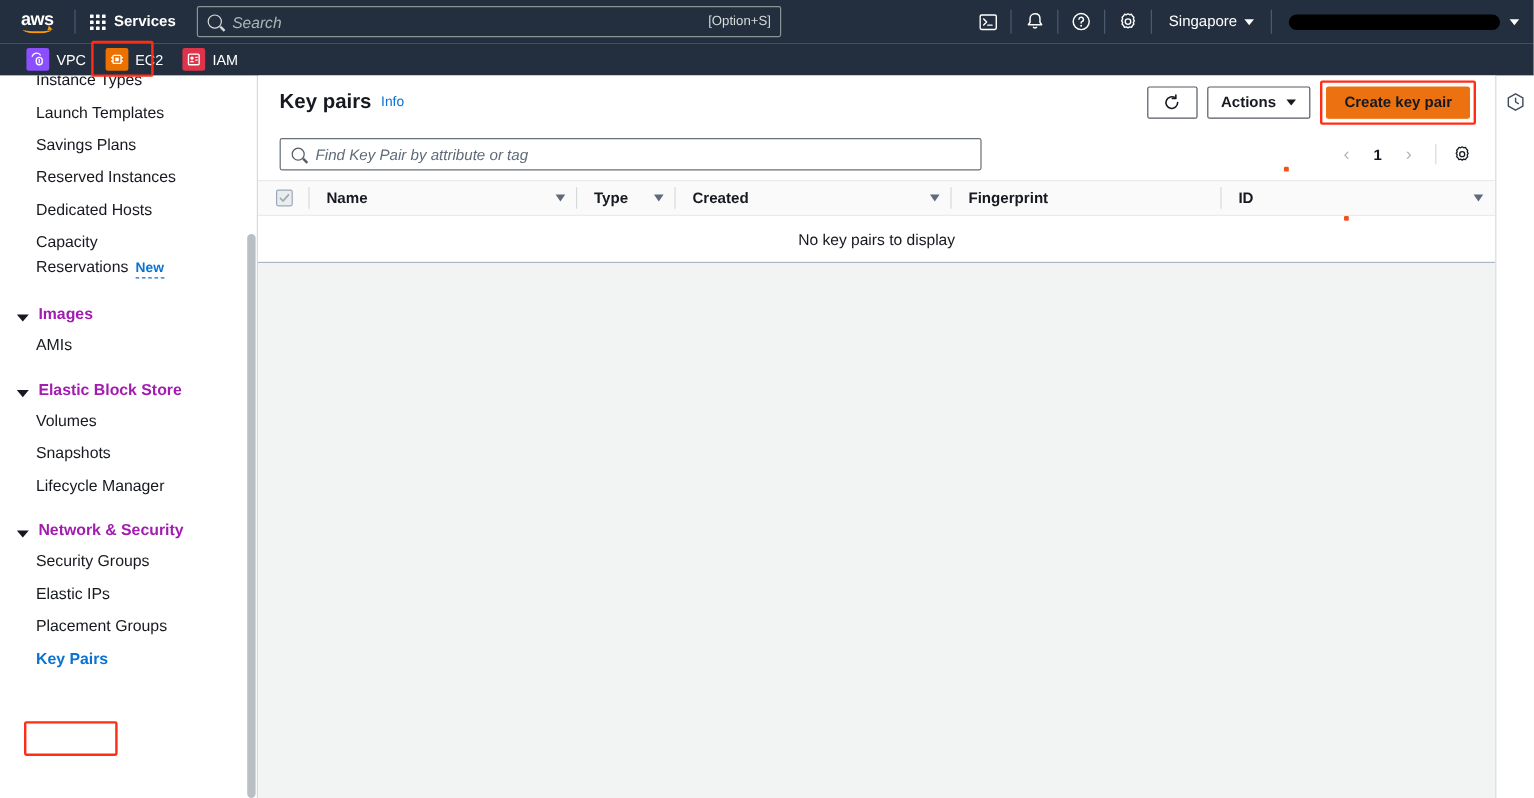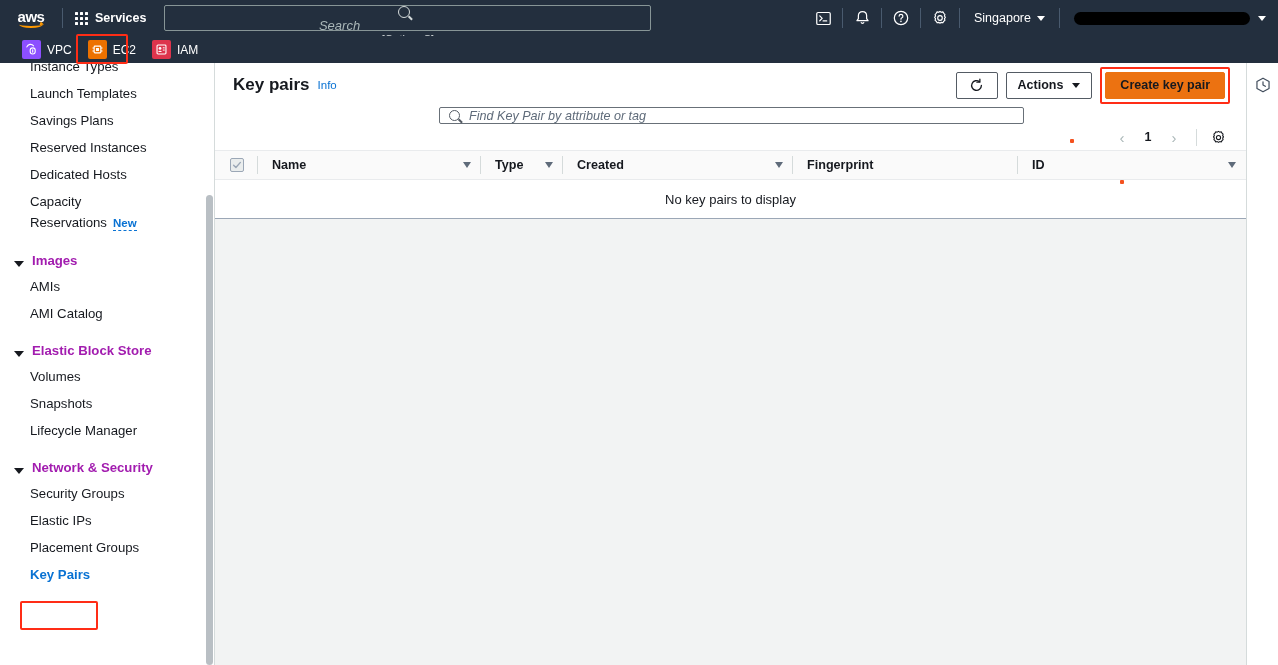--- a/index.html
+++ b/index.html
@@ -55,21 +55,20 @@
   #services-btn .lbl { color: #fff; font-size: 12.5px; font-weight: bold; }
 
   #search-wrap {
     margin-left: 6px;
     width: 487px; height: 26px;
     background: #232f3e;
     border: 1px solid #879596;
     border-radius: 2px;
     display: flex; align-items: center;
     padding: 0 8px;
-    flex-direction: column;
   }
   #search-wrap .mag {
     width: 12px; height: 12px; border: 1.6px solid #d5dbdb; border-radius: 50%;
     position: relative; flex: none; margin-right: 8px;
   }
   #search-wrap .mag::after {
     content: ""; position: absolute; right: -4px; bottom: -2px;
     width: 5px; height: 1.6px; background: #d5dbdb; transform: rotate(45deg);
   }
   #search-input {
@@ -219,21 +218,21 @@
     position: relative; padding: 3px;
     border: 2.5px solid #ff2d16; border-radius: 2px;
   }
   .caret-dark {
     width: 0; height: 0; border-left: 4.5px solid transparent;
     border-right: 4.5px solid transparent; border-top: 5.5px solid #16191f;
   }
 
   #filter-row {
     position: absolute; left: 0; top: 44px; width: 1031px; height: 43px;
-    padding: 0 16px 0 18px; display: flex; align-items: center; flex-direction: column;
+    padding: 0 16px 0 18px; display: flex; align-items: center;
   }
   #table-search {
     width: 585px; height: 27px;
     border: 1px solid #687078; border-radius: 2px;
     background: #fff; display: flex; align-items: center; padding: 0 9px;
   }
   #table-search .mag2 {
     width: 11px; height: 11px; border: 1.6px solid #545b64; border-radius: 50%;
     position: relative; flex: none; margin-right: 9px;
   }
@@ -445,21 +444,20 @@
 
     <a class="side-link" style="max-width:150px;">
       <span>Capacity Reservations</span><span class="badge-new">New</span>
     </a>
 
     <div class="side-group">
       <span class="tri"></span>
       <span>Images</span>
     </div>
     <a class="side-link">AMIs</a>
-    <a class="side-link">AMI Catalog</a>
 
     <div class="side-group">
       <span class="tri"></span>
       <span>Elastic Block Store</span>
     </div>
     <a class="side-link">Volumes</a>
     <a class="side-link">Snapshots</a>
     <a class="side-link">Lifecycle Manager</a>
 
     <div class="side-group">

